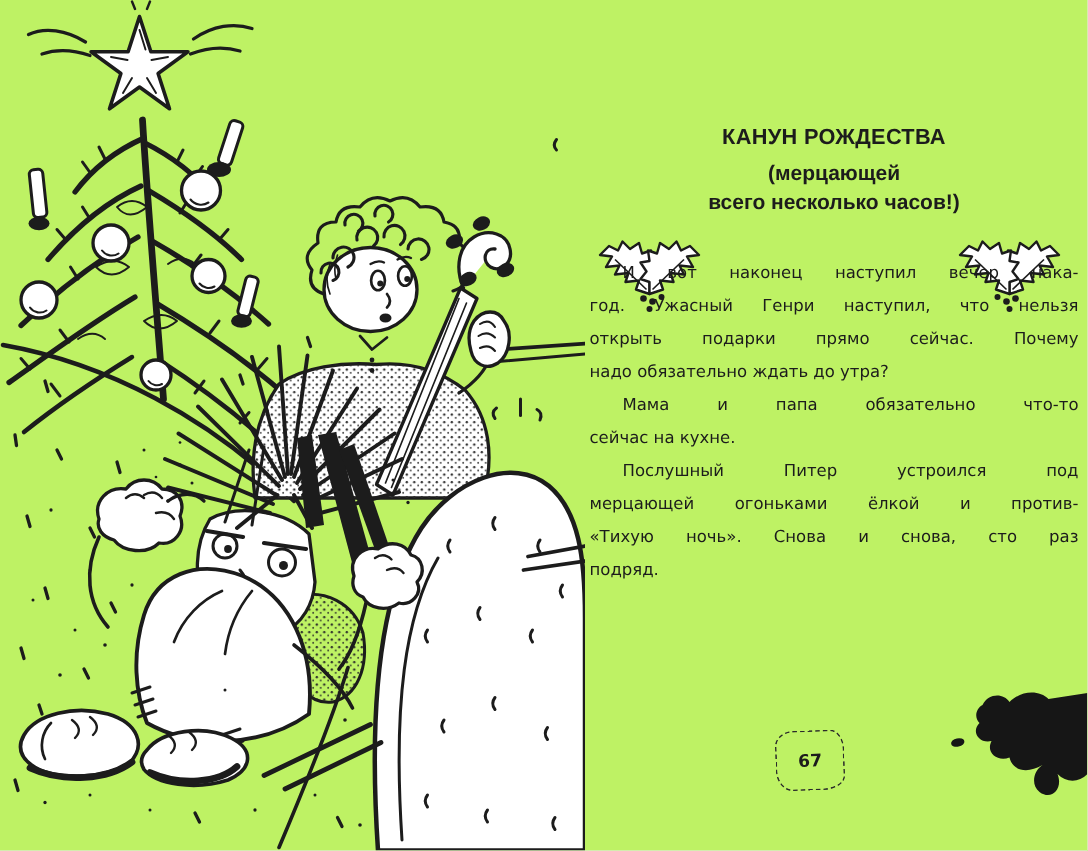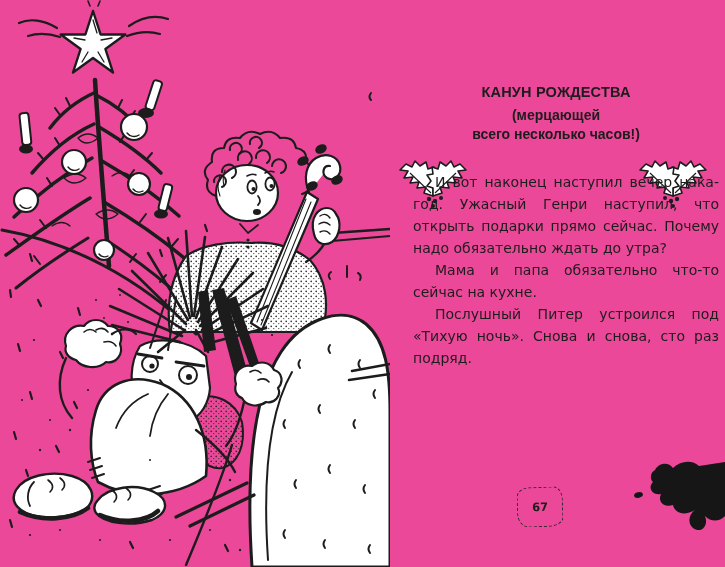--- a/index.html
+++ b/index.html
@@ -1,38 +1,38 @@
 <!DOCTYPE html>
 <html><head>
 <meta charset="utf-8">
 <style>
   html,body{margin:0;padding:0;background:#e8e8e8;}
   .page{
-    position:relative; width:725px; height:567px; background:#ec4899;
+    position:relative; width:725px; height:567px; background:#bef264;
     overflow:hidden; font-family:"DejaVu Sans", sans-serif; color:#1c1c1c;
     margin:0 auto;
   }
   .illustration{position:absolute; left:0; top:0; width:390px; height:567px; margin:0;}
   .text-col{position:absolute; left:393px; top:0; width:326px; height:567px;}
   .chapter-header{position:relative; text-align:center;}
   .chapter-title{
     margin:84px 0 0 0; font-size:14.5px; font-weight:bold; letter-spacing:.2px;
     font-family:"Liberation Sans", sans-serif;
   }
   .chapter-subtitle{
     font-size:14px; font-weight:bold; line-height:19px; margin-top:6px;
     font-family:"Liberation Sans", sans-serif;
   }
   .holly{position:absolute; top:68px; width:100px; height:60px;}
   .holly.left{left:-10px;}
   .holly.right{right:-4px; transform:scaleX(-1);}
   .body-text{position:absolute; left:0; top:171px; width:326px;}
   .line{
-    height:22px; line-height:22px; font-size:14px; overflow:hidden;
-    text-align:justify; letter-spacing:0;margin-left:20px;
+    height:22px; line-height:22px; font-size:11px; overflow:hidden;
+    text-align:justify; letter-spacing:0;
   }
   .line::after{content:""; display:inline-block; width:100%; height:0;}
   .line.last{text-align:left;}
   .line.last::after{content:none;}
   .line.indent{padding-left:22px;}
   .page-number{
     position:absolute; left:124px; top:487px; width:44px; height:38px;
     border:1.6px dashed #2a2a2a;
     border-radius:12px 9px 15px 11px / 10px 13px 9px 14px;
     transform:rotate(-2deg);
@@ -356,20 +356,21 @@
     </header>
 
     <div class="body-text">
         <div class="line indent">И вот наконец наступил вечер нака-</div>
         <div class="line">год. Ужасный Генри наступил, что нельзя</div>
         <div class="line">открыть подарки прямо сейчас. Почему</div>
         <div class="line last">надо обязательно ждать до утра?</div>
         <div class="line indent">Мама и папа обязательно что-то</div>
         <div class="line last">сейчас на кухне.</div>
         <div class="line indent">Послушный Питер устроился под</div>
+        <div class="line">мерцающей огоньками ёлкой и против-</div>
         <div class="line">«Тихую ночь». Снова и снова, сто раз</div>
         <div class="line last">подряд.</div>
       </div>
 
     <div class="page-number">67</div>
   </div>
 
   <span class="ink-blot">
     <svg viewBox="0 0 92 78" width="92" height="78" xmlns="http://www.w3.org/2000/svg">
       <path fill="#161616" d="M22,12 C26,4 36,4 40,10 C48,2 60,2 66,8 L92,4 L92,58 C86,64 78,64 72,58 C76,68 68,76 60,70 C54,65 56,56 62,52 C52,58 42,56 40,47 C32,50 24,44 28,36 C20,38 14,30 20,24 C16,20 18,14 22,12 Z"></path>

